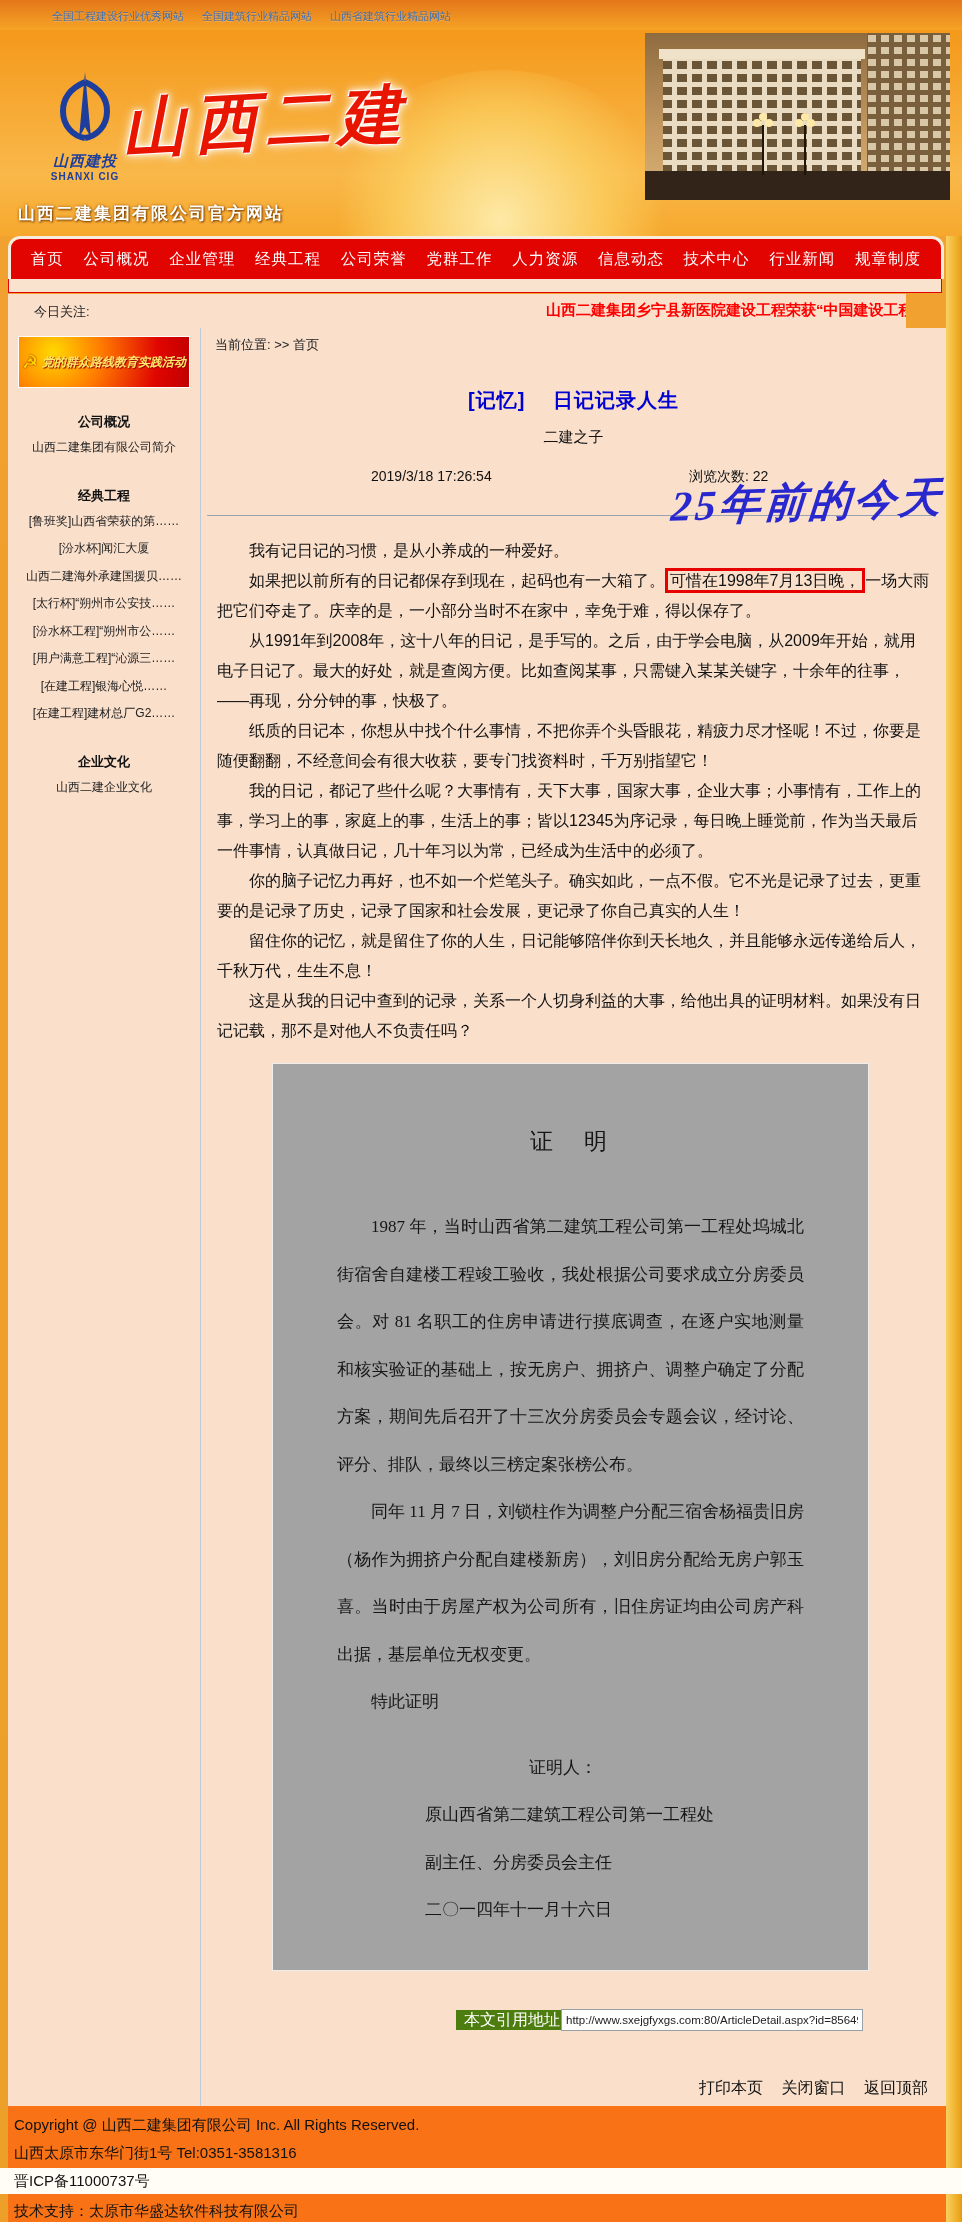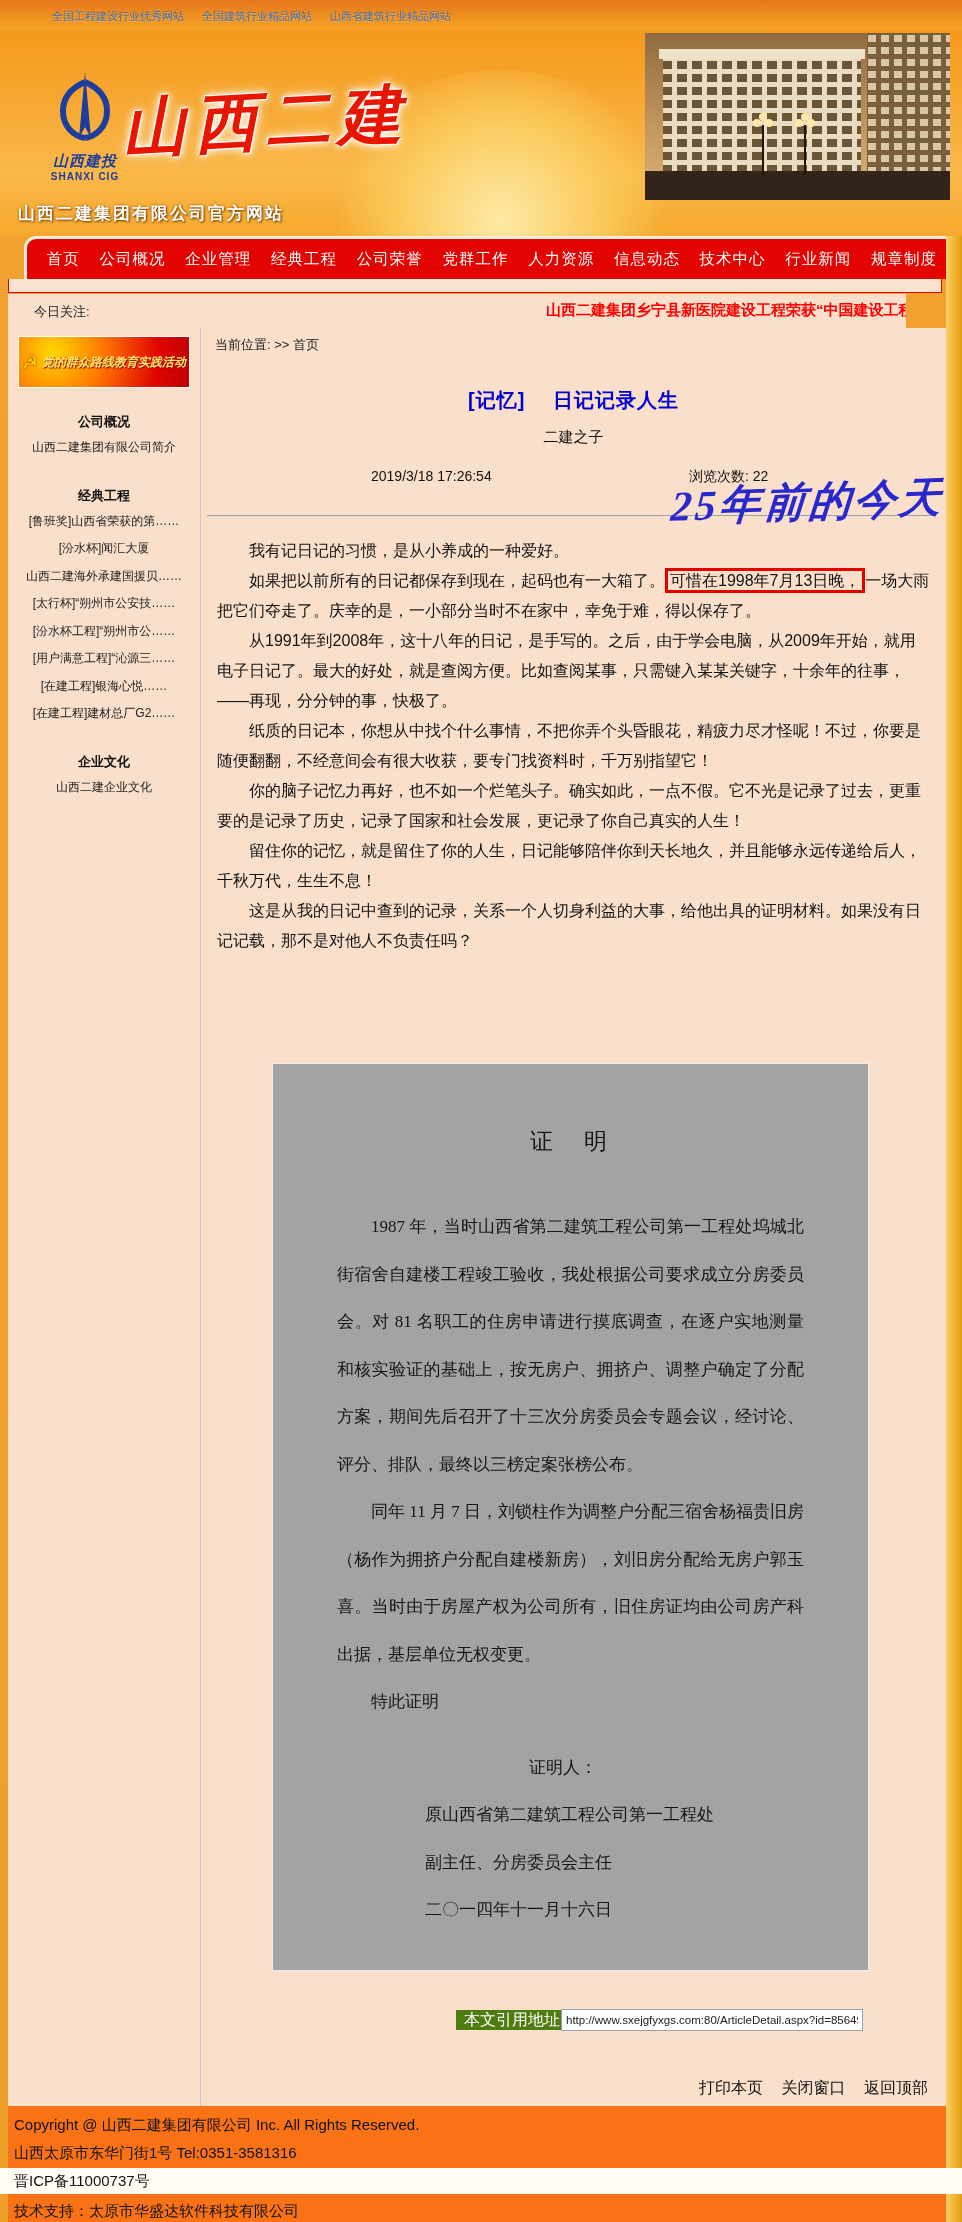--- a/index.html
+++ b/index.html
@@ -22,21 +22,21 @@
   .logo-cn{font-family:"Liberation Serif","DejaVu Serif",serif;font-style:italic;font-weight:bold;color:#1d3e9c;font-size:15px;margin-top:2px;letter-spacing:1px;}
   .logo-en{color:#1d3e9c;font-size:10px;font-weight:bold;letter-spacing:1px;}
   .brand{position:absolute;left:122px;top:48px;font-family:"Liberation Serif","DejaVu Serif",serif;
     font-weight:bold;font-style:italic;font-size:64px;color:#e81500;letter-spacing:8px;transform:rotate(-3deg);
     text-shadow:0 0 6px #fff,0 0 12px #fff,1px 1px 0 #fff,-1px -1px 0 #fff;}
   .photo{position:absolute;left:645px;top:3px;width:305px;height:167px;}
   .site-title{position:absolute;left:18px;top:172px;color:#fff;font-size:17px;font-weight:bold;
     text-shadow:1px 1px 2px #7c4200,0 0 3px #a85a00;letter-spacing:2px;}
   
   .navbar{position:absolute;left:8px;top:236px;width:930px;height:40px;background:#e10400;
-    border:3px solid #f8ecdc;border-bottom:none;border-radius:12px 12px 0 0;margin-left:16px;}
+    border:3px solid #f8ecdc;border-bottom:none;border-radius:12px 12px 0 0;}
   .navbar ul{margin:0;padding:0 10px;list-style:none;display:flex;justify-content:space-around;align-items:center;height:40px;}
   .nav-item{color:#fff;font-size:15.5px;letter-spacing:1px;cursor:pointer;white-space:nowrap;}
   .marquee-strip{position:absolute;left:8px;top:279px;width:934px;height:14px;background:#fae3ce;
     border-left:1px solid #e10400;border-right:1px solid #e10400;border-bottom:1px solid #e10400;box-sizing:border-box;}
   
   .ticker{position:absolute;left:8px;top:294px;width:898px;height:34px;background:#fadfcb;}
   .ticker-label{position:absolute;left:26px;top:9px;font-size:13px;color:#222;}
   .ticker-clip{position:absolute;left:420px;right:0;top:0;bottom:0;overflow:hidden;}
   .ticker-text{position:absolute;left:118px;top:7px;font-size:15px;font-weight:bold;color:#f00;white-space:nowrap;cursor:pointer;}
   
@@ -217,20 +217,21 @@
       <div class="a-date">2019/3/18 17:26:54</div>
       <div class="a-views">浏览次数: 22</div>
       <div class="hrline"></div>
       <div class="annotation">25年前的今天</div>
 
       <div class="a-body">
         <p>我有记日记的习惯，是从小养成的一种爱好。</p>
         <p><span>如果把以前所有的日记都保存到现在，起码也有一大箱了。</span><span class="redbox">可惜在1998年7月13日晚，</span><span>一场大雨把它们夺走了。庆幸的是，一小部分当时不在家中，幸免于难，得以保存了。</span></p>
         <p>从1991年到2008年，这十八年的日记，是手写的。之后，由于学会电脑，从2009年开始，就用电子日记了。最大的好处，就是查阅方便。比如查阅某事，只需键入某某关键字，十余年的往事，——再现，分分钟的事，快极了。</p>
         <p>纸质的日记本，你想从中找个什么事情，不把你弄个头昏眼花，精疲力尽才怪呢！不过，你要是随便翻翻，不经意间会有很大收获，要专门找资料时，千万别指望它！</p>
+        <p>我的日记，都记了些什么呢？大事情有，天下大事，国家大事，企业大事；小事情有，工作上的事，学习上的事，家庭上的事，生活上的事；皆以12345为序记录，每日晚上睡觉前，作为当天最后一件事情，认真做日记，几十年习以为常，已经成为生活中的必须了。</p>
         <p>你的脑子记忆力再好，也不如一个烂笔头子。确实如此，一点不假。它不光是记录了过去，更重要的是记录了历史，记录了国家和社会发展，更记录了你自己真实的人生！</p>
         <p>留住你的记忆，就是留住了你的人生，日记能够陪伴你到天长地久，并且能够永远传递给后人，千秋万代，生生不息！</p>
         <p>这是从我的日记中查到的记录，关系一个人切身利益的大事，给他出具的证明材料。如果没有日记记载，那不是对他人不负责任吗？</p>
       </div>
 
       <div class="cert">
         <div class="cert-title">证　明</div>
         <div class="cert-bd">
           <p>1987 年，当时山西省第二建筑工程公司第一工程处坞城北街宿舍自建楼工程竣工验收，我处根据公司要求成立分房委员会。对 81 名职工的住房申请进行摸底调查，在逐户实地测量和核实验证的基础上，按无房户、拥挤户、调整户确定了分配方案，期间先后召开了十三次分房委员会专题会议，经讨论、评分、排队，最终以三榜定案张榜公布。</p>
           <p>同年 11 月 7 日，刘锁柱作为调整户分配三宿舍杨福贵旧房（杨作为拥挤户分配自建楼新房），刘旧房分配给无房户郭玉喜。当时由于房屋产权为公司所有，旧住房证均由公司房产科出据，基层单位无权变更。</p>

